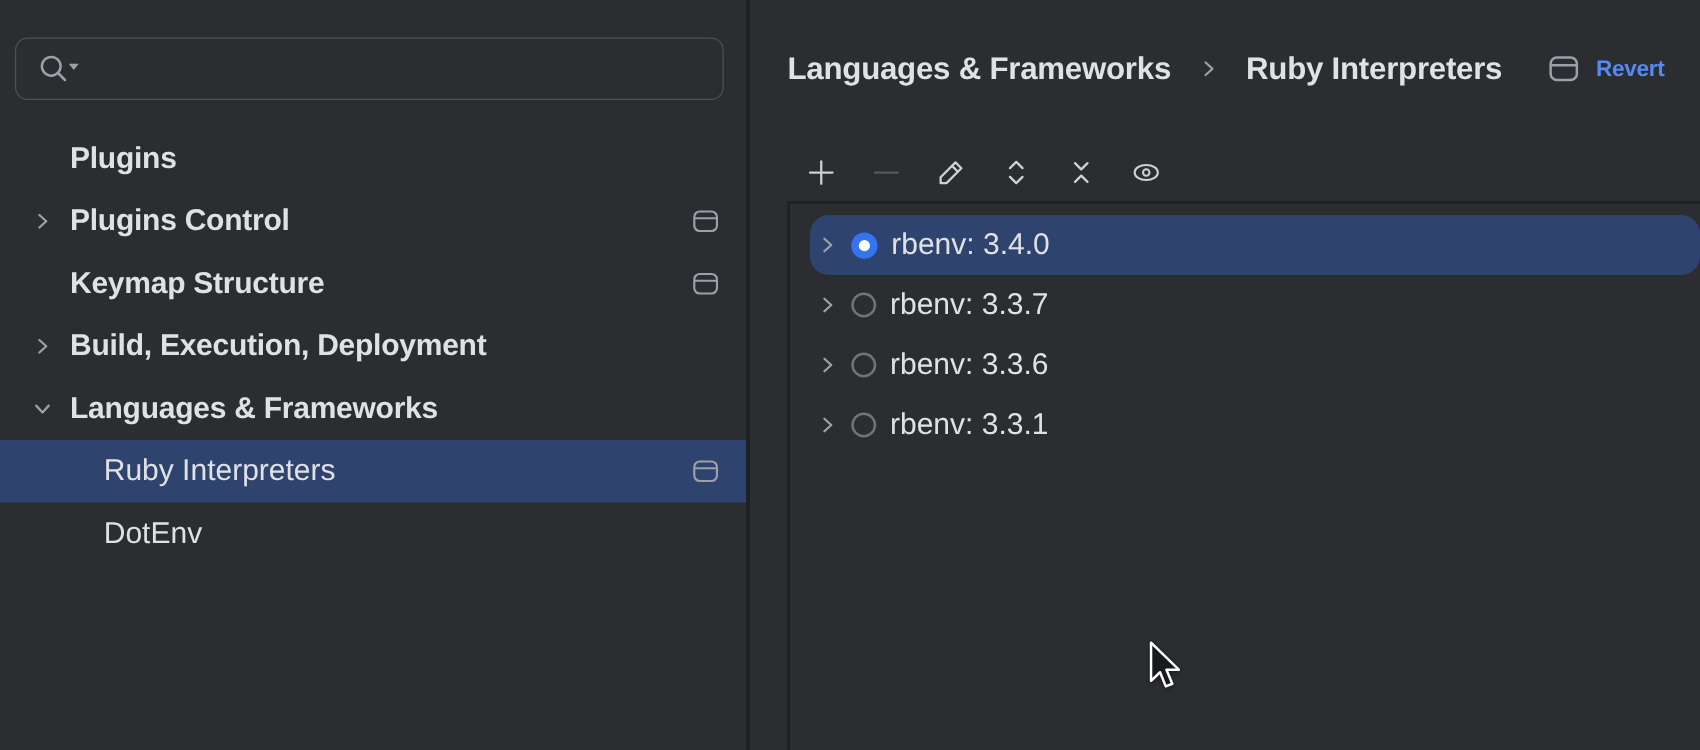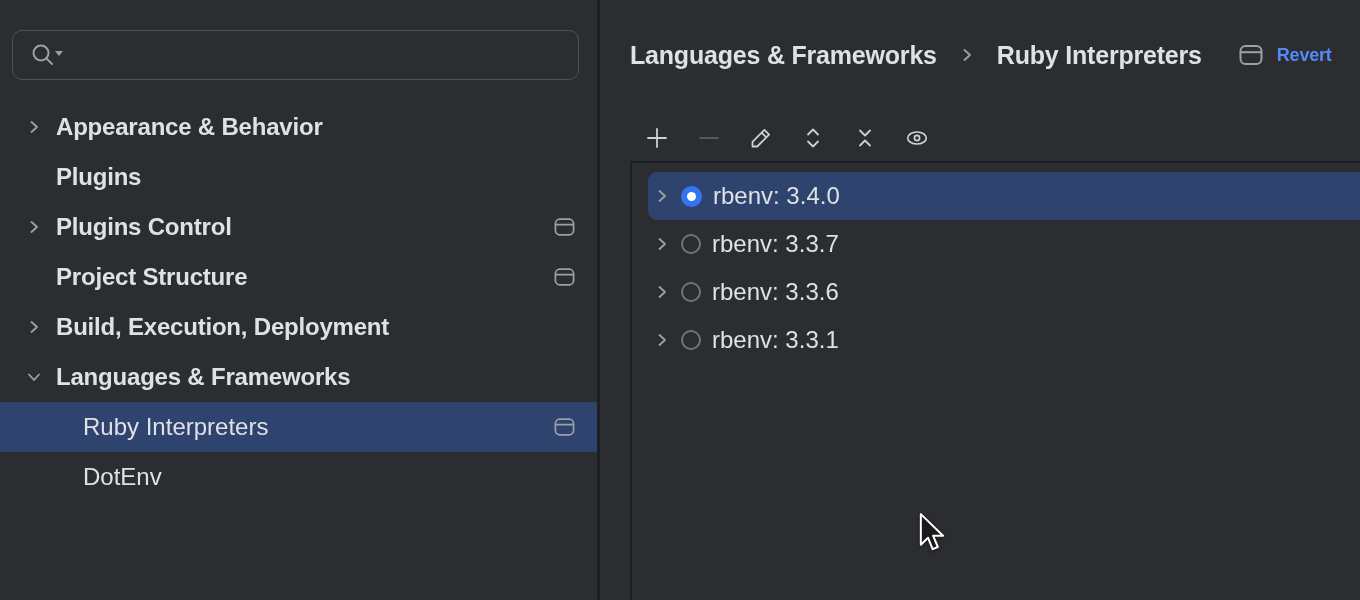--- a/index.html
+++ b/index.html
@@ -45,21 +45,21 @@
   .toolbar{position:absolute; left:644px; top:125px; display:flex; gap:26px; align-items:center;}
   .tb-btn{width:26px; height:26px; display:flex; align-items:center; justify-content:center; background:none; border:none; cursor:pointer; padding:0;}
   .tb-btn svg{stroke:var(--icon);}
   .tb-btn.disabled svg{stroke:var(--icon-disabled);}
   .list-panel{
     position:absolute; left:630px; top:161px; width:730px; height:439px;
     border-top:2px solid var(--panel-border); border-left:2px solid var(--panel-border);
     padding-top:9px;
   }
   .int-row{height:48px; display:flex; align-items:center; padding-left:6px; margin-left:16px; border-radius:9px 0 0 9px; font-size:24px; cursor:default;}
-  .int-row.selected{background:var(--selection);}
+  .int-row.selected{background:var(--selection);border-radius:15px;}
   .int-row .chev{width:16px; height:16px; display:flex; align-items:center; justify-content:center; flex:0 0 auto;}
   .radio{width:21px; height:21px; border-radius:50%; margin-left:11px; flex:0 0 auto; position:relative;}
   .radio.checked{background:var(--accent);}
   .radio.checked::after{content:""; position:absolute; left:50%; top:50%; width:9px; height:9px; margin:-4.5px 0 0 -4.5px; border-radius:50%; background:#ffffff;}
   .radio.unchecked{border:2px solid var(--radio-border); width:20px; height:20px;}
   .int-row .label{margin-left:11px; white-space:nowrap;}
   
   .proj svg{stroke:var(--muted);}
   
   .cursor{position:absolute; pointer-events:none; filter:drop-shadow(0 1px 2px rgba(0,0,0,.45));}
@@ -72,29 +72,20 @@
   <aside class="sidebar">
     <div class="search-box">
       <svg width="38" height="26" viewBox="0 0 38 26" fill="none">
         <circle cx="11" cy="11" r="7.5" stroke="#9da0a8" stroke-width="2"></circle>
         <line x1="16.4" y1="16.4" x2="22" y2="22" stroke="#9da0a8" stroke-width="2" stroke-linecap="round"></line>
         <path d="M25 9 h8 l-4 5 z" fill="#9da0a8"></path>
       </svg>
     </div>
     <nav class="tree">
         <div class="tree-row bold">
-    <span class="chev" data-dir="right">
-      <svg width="16" height="16" viewBox="0 0 16 16" fill="none">
-              <polyline points="5.5 3 11 8 5.5 13" stroke-width="1.8" stroke-linecap="round" stroke-linejoin="round"></polyline>
-            </svg>
-    </span>
-    <span class="label">Appearance &amp; Behavior</span>
-
-  </div>
-        <div class="tree-row bold">
     <span class="chev" data-dir="none">
       <svg width="16" height="16" viewBox="0 0 16 16" fill="none">
               <polyline points="5.5 3 11 8 5.5 13" stroke-width="1.8" stroke-linecap="round" stroke-linejoin="round"></polyline>
             </svg>
     </span>
     <span class="label">Plugins</span>
 
   </div>
         <div class="tree-row bold">
     <span class="chev" data-dir="right">
@@ -109,21 +100,21 @@
               <line x1="1.5" y1="8.2" x2="22.5" y2="8.2" stroke-width="2"></line>
             </svg>
     </span>
   </div>
         <div class="tree-row bold">
     <span class="chev" data-dir="none">
       <svg width="16" height="16" viewBox="0 0 16 16" fill="none">
               <polyline points="5.5 3 11 8 5.5 13" stroke-width="1.8" stroke-linecap="round" stroke-linejoin="round"></polyline>
             </svg>
     </span>
-    <span class="label">Project Structure</span>
+    <span class="label">Keymap Structure</span>
     <span class="proj">
       <svg width="21" height="19" viewBox="0 0 24 22" fill="none">
               <rect x="1.5" y="2" width="21" height="18" rx="5" stroke-width="2"></rect>
               <line x1="1.5" y1="8.2" x2="22.5" y2="8.2" stroke-width="2"></line>
             </svg>
     </span>
   </div>
         <div class="tree-row bold">
     <span class="chev" data-dir="right">
       <svg width="16" height="16" viewBox="0 0 16 16" fill="none">

